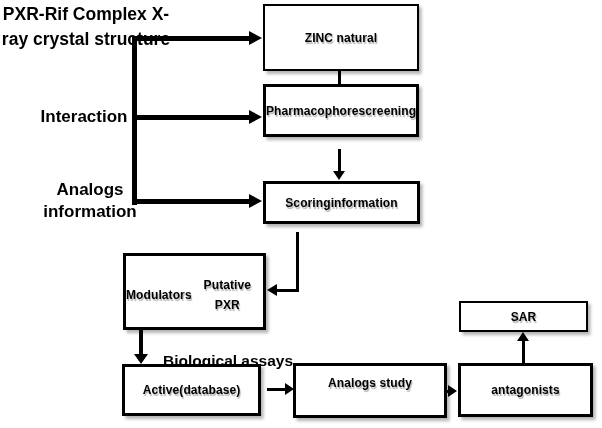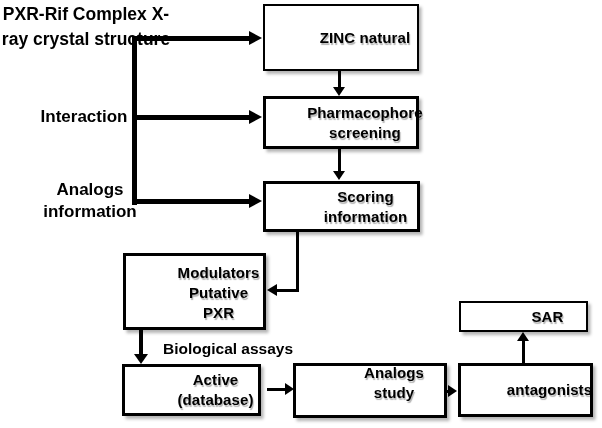--- a/index.html
+++ b/index.html
@@ -21,52 +21,51 @@
     font-weight: 700;
   }
 
   
   .node {
     position: absolute;
     background: var(--box-fill);
     border: 3px solid var(--ink);
     box-shadow: 2.5px 3px 3px rgba(0,0,0,0.30);
     display: flex;
-    flex-direction: column;
+    flex-direction: row;
     align-items: center;
     justify-content: center;
     text-align: center;
-    font-size: 15px;
+    font-size: 12px;
     line-height: 20px;
     letter-spacing: 0.1px;
-    padding-left: 48px;
   }
   .node span { display: block; text-shadow: 1px 1.5px 1px rgba(0,0,0,0.30); }
 
   .node-zinc      { left: 263px; top: 4px;   width: 156px; height: 67px; border-width: 2px; }
-  .node-pharm     { left: 263px; top: 96px;  width: 156px; height: 53px; }
-  .node-scoring   { left: 263px; top: 181px; width: 157px; height: 51px; }
+  .node-pharm     { left: 263px; top: 84px;  width: 156px; height: 53px; }
+  .node-scoring   { left: 263px; top: 181px; width: 157px; height: 43px; }
   .node-putative  { left: 123px; top: 253px; width: 143px; height: 77px; justify-content: flex-start; padding-top: 7px; }
   .node-active    { left: 122px; top: 364px; width: 139px; height: 52px; }
   .node-analogs   { left: 293px; top: 363px; width: 154px; height: 55px; padding-bottom: 16px; }
   .node-sar       { left: 459px; top: 301px; width: 129px; height: 31px; border-width: 2px; }
   .node-agonists  { left: 458px; top: 363px; width: 135px; height: 54px; }
 
   
   .side-label {
     position: absolute;
     text-align: center;
     font-size: 17.5px;
     line-height: 25px;
     color: var(--ink);
   }
   .label-crystal     { left: 0px;   top: 2px;   width: 172px; }
   .label-interaction { left: 40px;  top: 104px; width: 88px;  font-size: 17px; }
   .label-ligand      { left: 25px;  top: 179px; width: 130px; line-height: 22px; font-size: 17px; }
-  .label-bioassays   { left: 163px; top: 336px; font-size: 15.5px; }
+  .label-bioassays   { left: 163px; top: 348px; font-size: 15.5px; }
 
   
   .shaft { position: absolute; background: var(--ink); }
   .tri   { position: absolute; width: 0; height: 0; }
   .tri-right-big  { border-top: 7px solid transparent; border-bottom: 7px solid transparent; border-left: 13px solid var(--ink); }
   .tri-right-sm   { border-top: 6px solid transparent; border-bottom: 6px solid transparent; border-left: 9px solid var(--ink); }
   .tri-left-sm    { border-top: 6px solid transparent; border-bottom: 6px solid transparent; border-right: 10px solid var(--ink); }
   .tri-down-sm    { border-left: 6px solid transparent; border-right: 6px solid transparent; border-top: 9px solid var(--ink); }
   .tri-down-big   { border-left: 7px solid transparent; border-right: 7px solid transparent; border-top: 10px solid var(--ink); }
   .tri-up-sm      { border-left: 6px solid transparent; border-right: 6px solid transparent; border-bottom: 9px solid var(--ink); }

